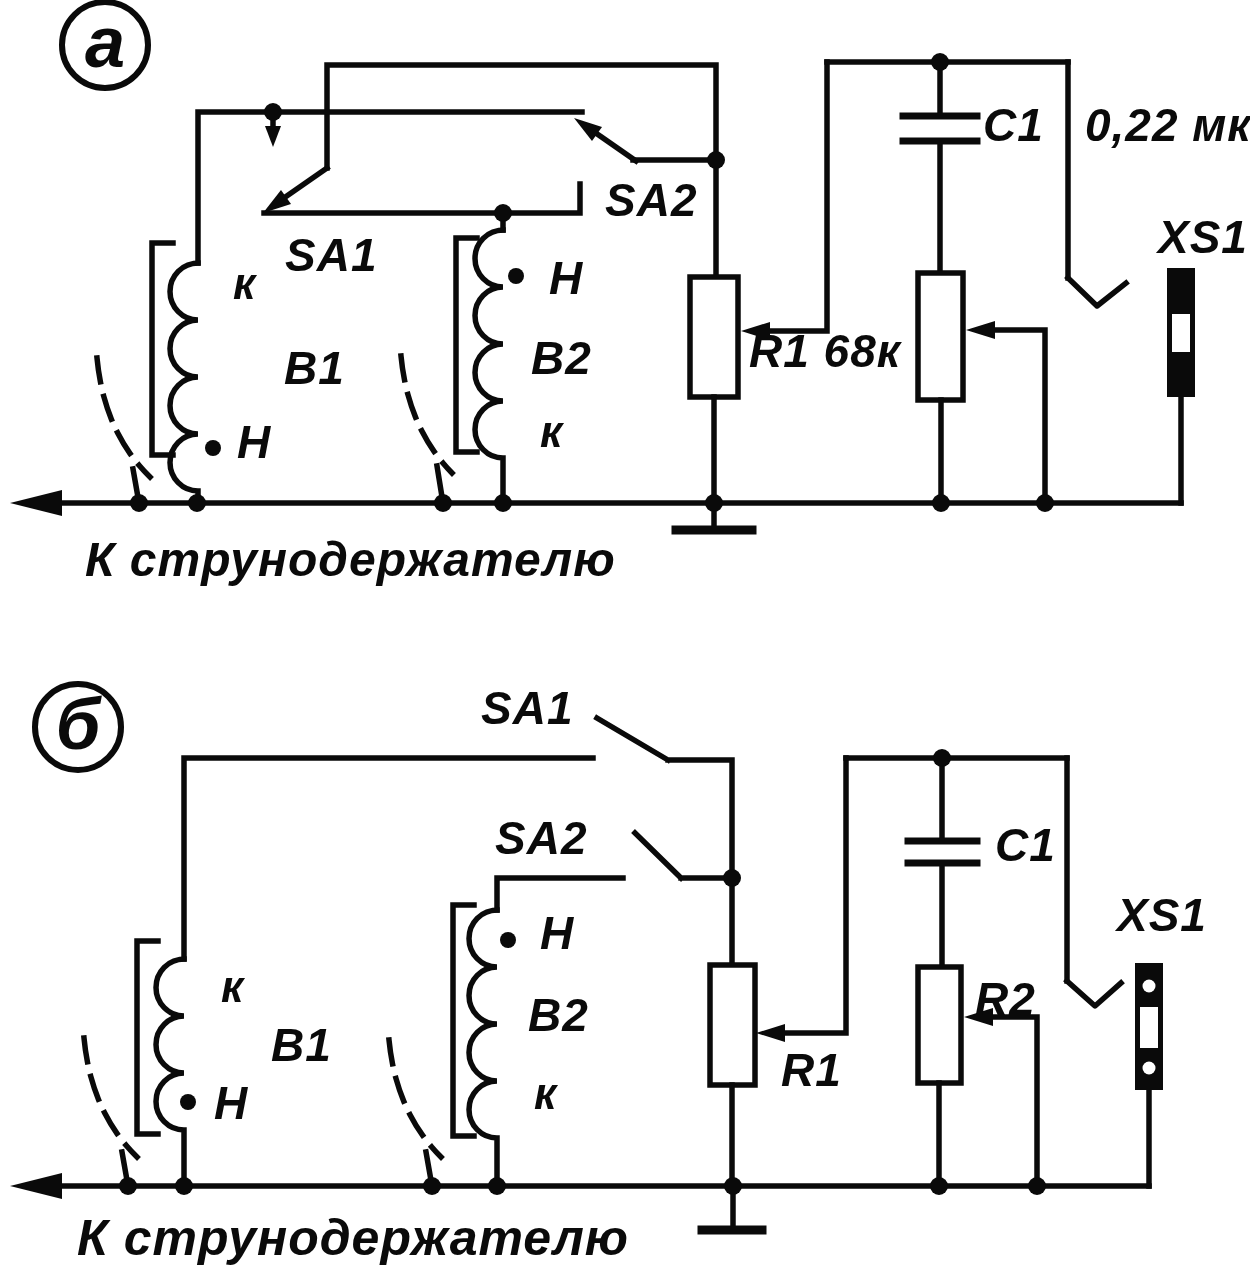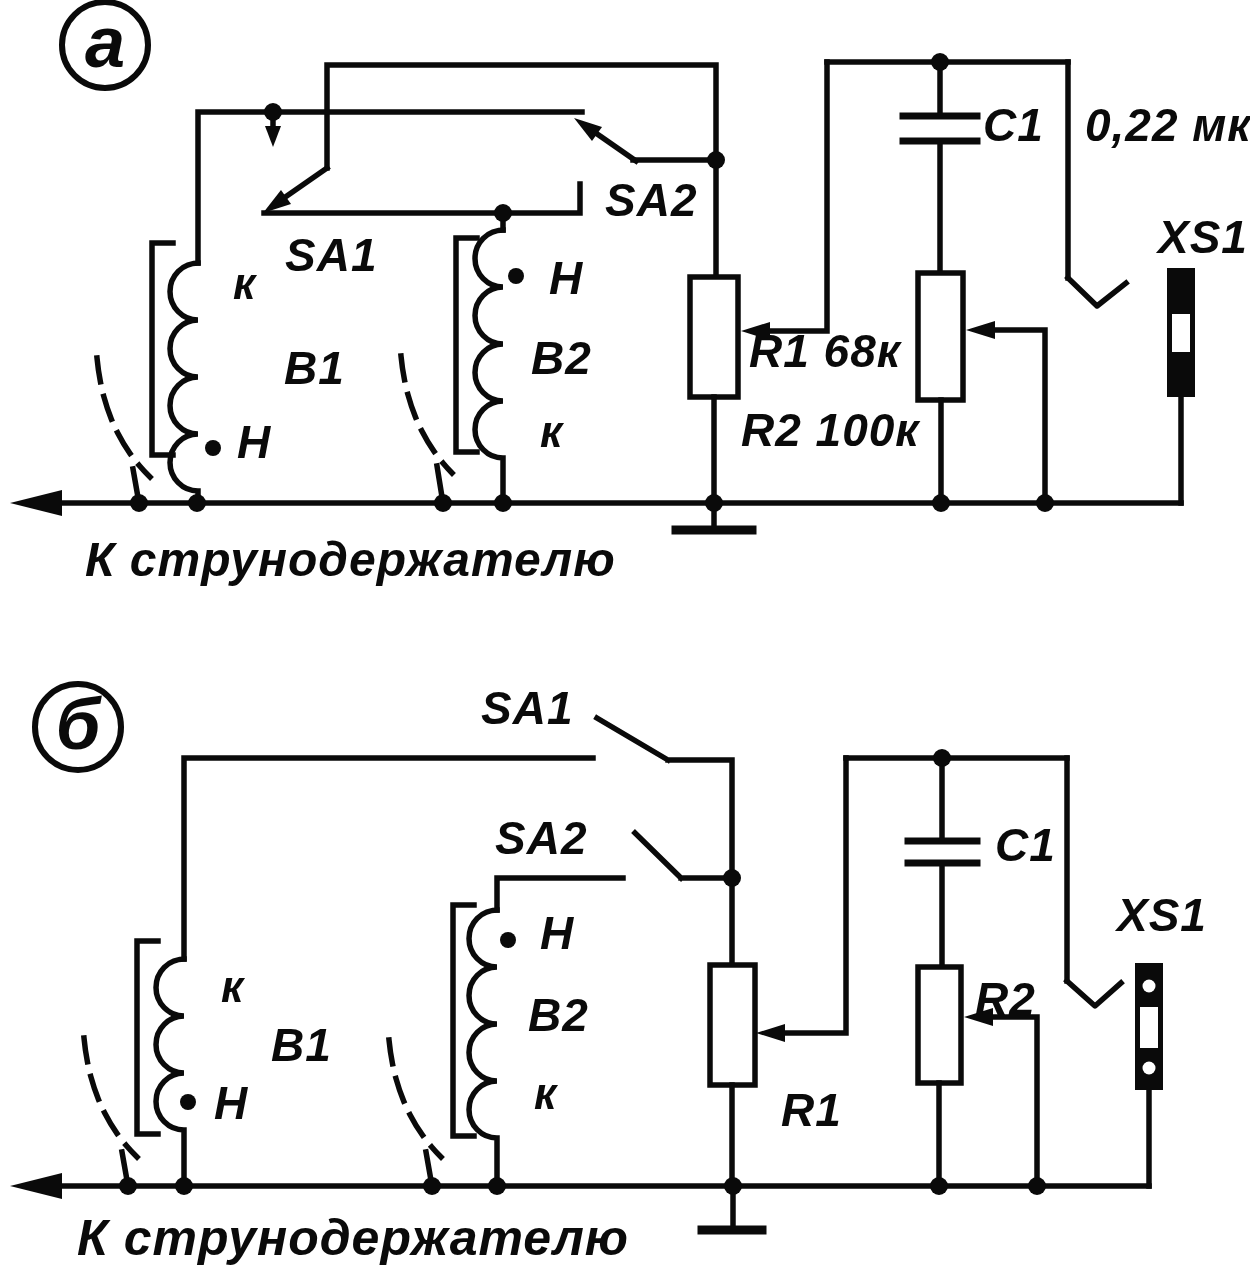--- a/index.html
+++ b/index.html
@@ -180,34 +180,33 @@
   <div class="lbl badge" style="left:105px;top:45px;">а</div>
   <div class="lbl" style="left:285px;top:232px;">SA1</div>
   <div class="lbl" style="left:605px;top:177px;">SA2</div>
   <div class="lbl fs44" style="left:233px;top:262px;">к</div>
   <div class="lbl" style="left:284px;top:345px;">В1</div>
   <div class="lbl" style="left:237px;top:419px;">Н</div>
   <div class="lbl" style="left:549px;top:255px;">Н</div>
   <div class="lbl" style="left:531px;top:335px;">В2</div>
   <div class="lbl fs44" style="left:540px;top:410px;">к</div>
   <div class="lbl" style="left:749px;top:328px;">R1 68к</div>
-  <div class="lbl" style="left:741px;top:407px;">R2 100к</div>
   <div class="lbl" style="left:983px;top:102px;">C1</div>
   <div class="lbl" style="left:1085px;top:102px;">0,22 мк</div>
   <div class="lbl" style="left:1158px;top:214px;">XS1</div>
   <div class="lbl fs48" style="left:85px;top:536px;">К струнодержателю</div>
 
   <div class="lbl badge" style="left:78px;top:727px;">б</div>
   <div class="lbl" style="left:481px;top:685px;">SA1</div>
   <div class="lbl" style="left:495px;top:815px;">SA2</div>
   <div class="lbl fs44" style="left:221px;top:965px;">к</div>
   <div class="lbl" style="left:271px;top:1022px;">В1</div>
   <div class="lbl" style="left:214px;top:1080px;">Н</div>
   <div class="lbl" style="left:540px;top:910px;">Н</div>
   <div class="lbl" style="left:528px;top:992px;">В2</div>
   <div class="lbl fs44" style="left:534px;top:1072px;">к</div>
-  <div class="lbl" style="left:781px;top:1047px;margin-top:40px;">R1</div>
+  <div class="lbl" style="left:781px;top:1047px;">R1</div>
   <div class="lbl" style="left:975px;top:976px;">R2</div>
   <div class="lbl" style="left:995px;top:822px;">C1</div>
   <div class="lbl" style="left:1117px;top:892px;">XS1</div>
   <div class="lbl fs50" style="left:77px;top:1213px;">К струнодержателю</div>
 
 </div>
 
 </body></html>

